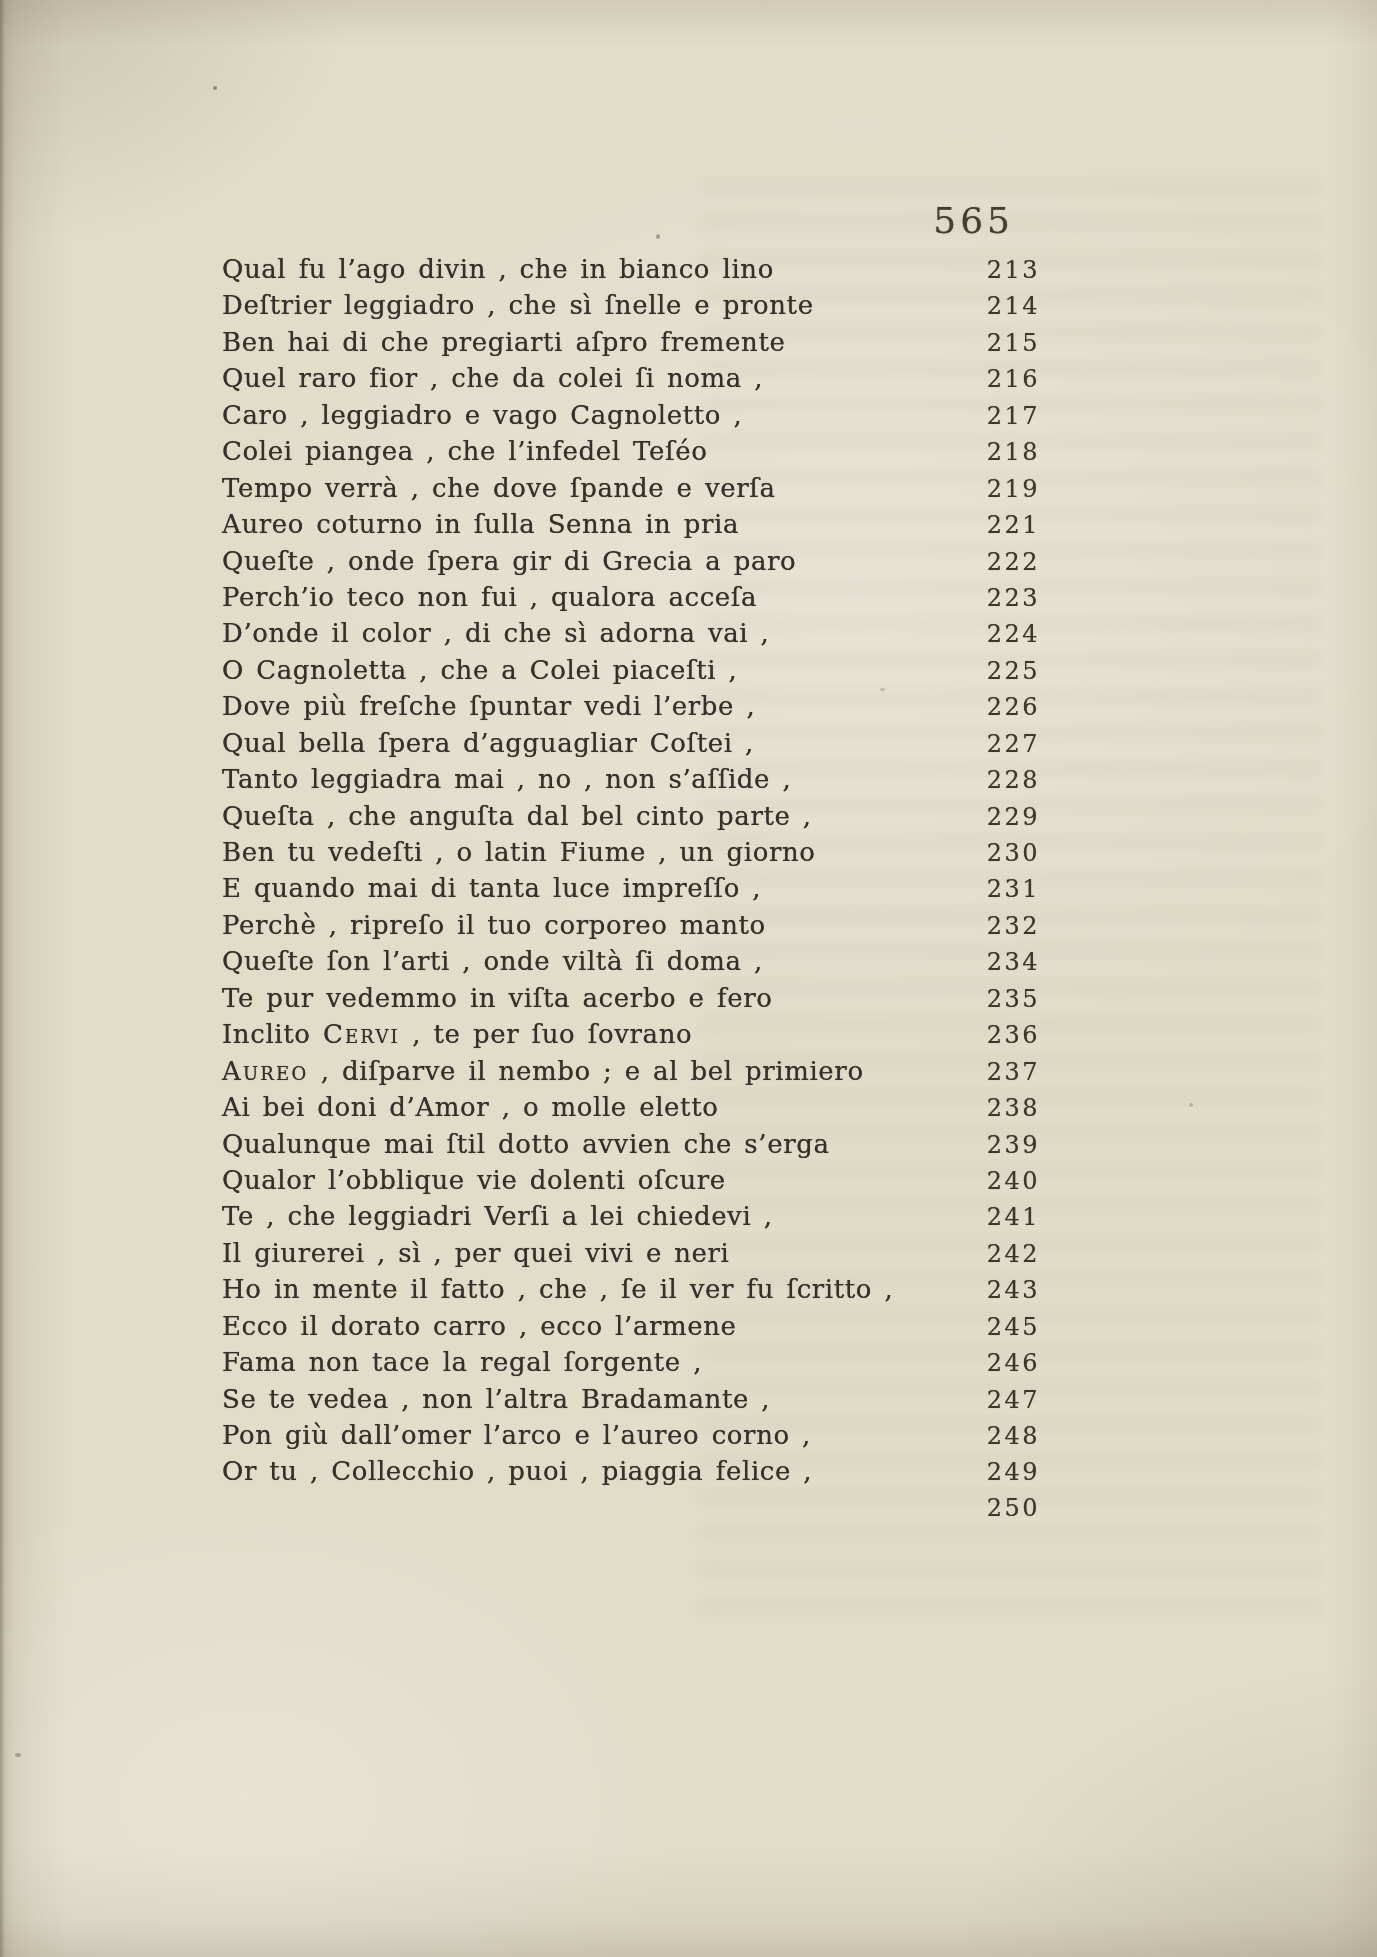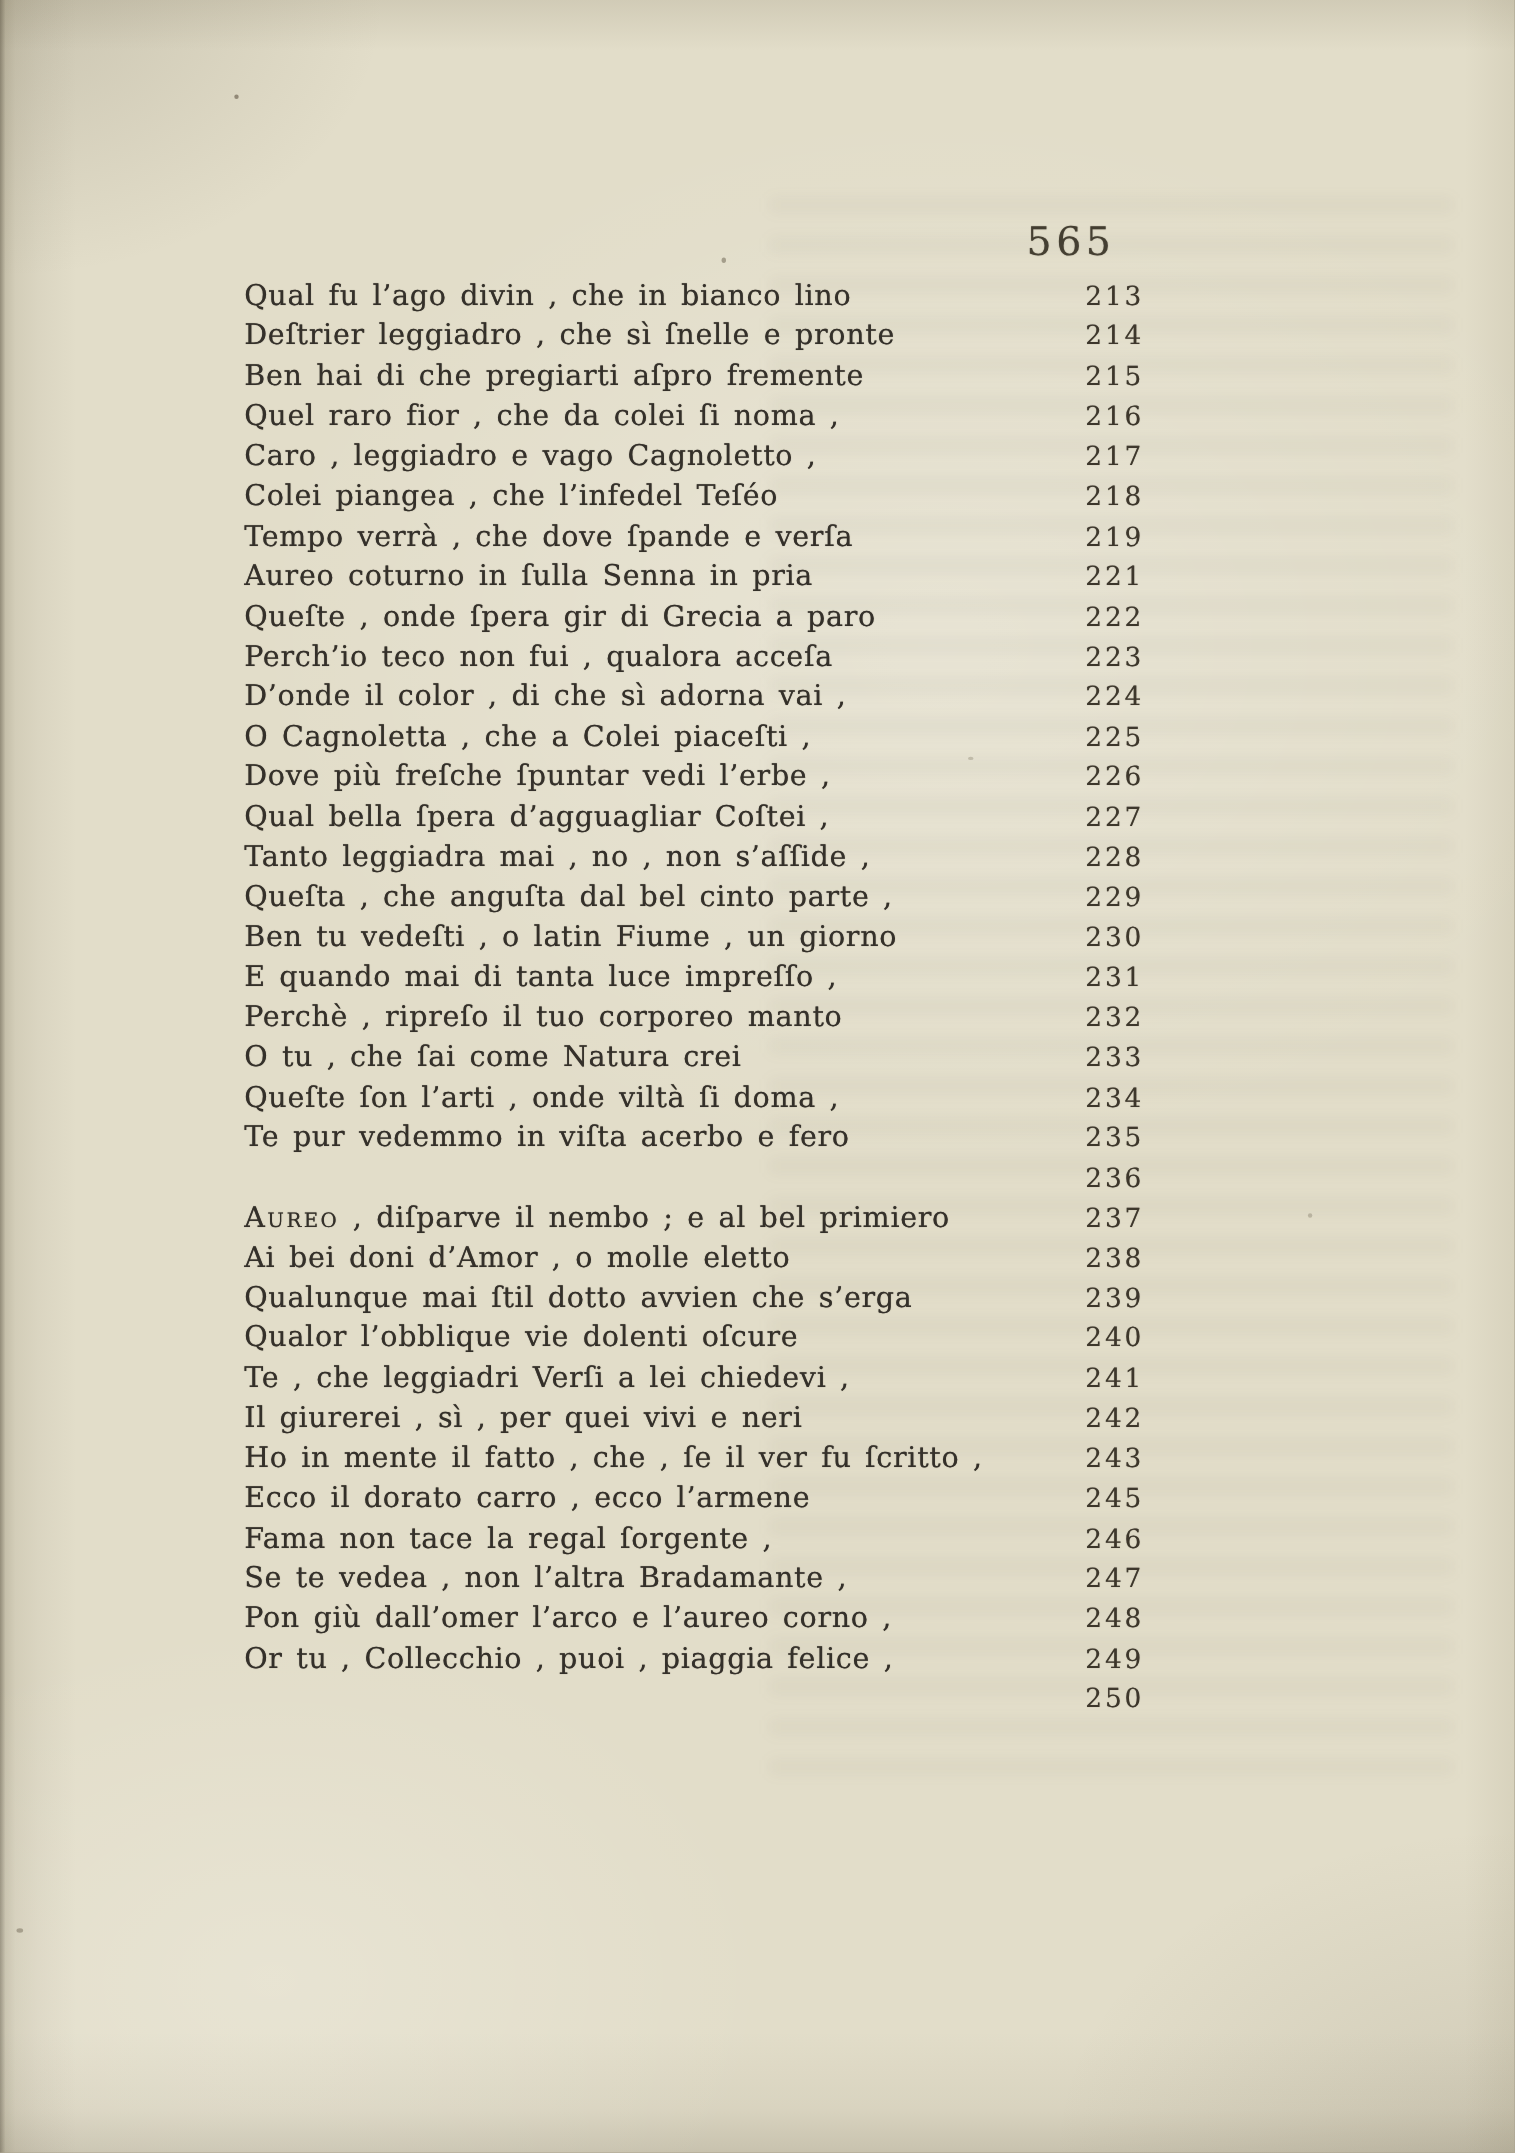--- a/index.html
+++ b/index.html
@@ -139,32 +139,29 @@
       </div>
       <div class="row">
         <span class="line"><span class="p-normal">E quando mai di tanta luce impreſſo ,</span></span>
         <span class="num">231</span>
       </div>
       <div class="row">
         <span class="line"><span class="p-normal">Perchè , ripreſo il tuo corporeo manto</span></span>
         <span class="num">232</span>
       </div>
       <div class="row">
-        <span class="line"><span class="p-normal">O tu , che ſai come Natura crei</span></span>
-        <span class="num">233</span>
-      </div>
-      <div class="row">
         <span class="line"><span class="p-normal">Queſte ſon l’arti , onde viltà ſi doma ,</span></span>
         <span class="num">234</span>
       </div>
       <div class="row">
         <span class="line"><span class="p-normal">Te pur vedemmo in viſta acerbo e fero</span></span>
         <span class="num">235</span>
       </div>
       <div class="row">
+        <span class="line"><span class="p-normal">Inclito </span><span class="p-smallcaps">Cervi</span><span class="p-normal"> , te per ſuo ſovrano</span></span>
         <span class="num">236</span>
       </div>
       <div class="row">
         <span class="line"><span class="p-smallcaps">Aureo</span><span class="p-normal"> , diſparve il nembo ; e al bel primiero</span></span>
         <span class="num">237</span>
       </div>
       <div class="row">
         <span class="line"><span class="p-normal">Ai bei doni d’Amor , o molle eletto</span></span>
         <span class="num">238</span>
       </div>

